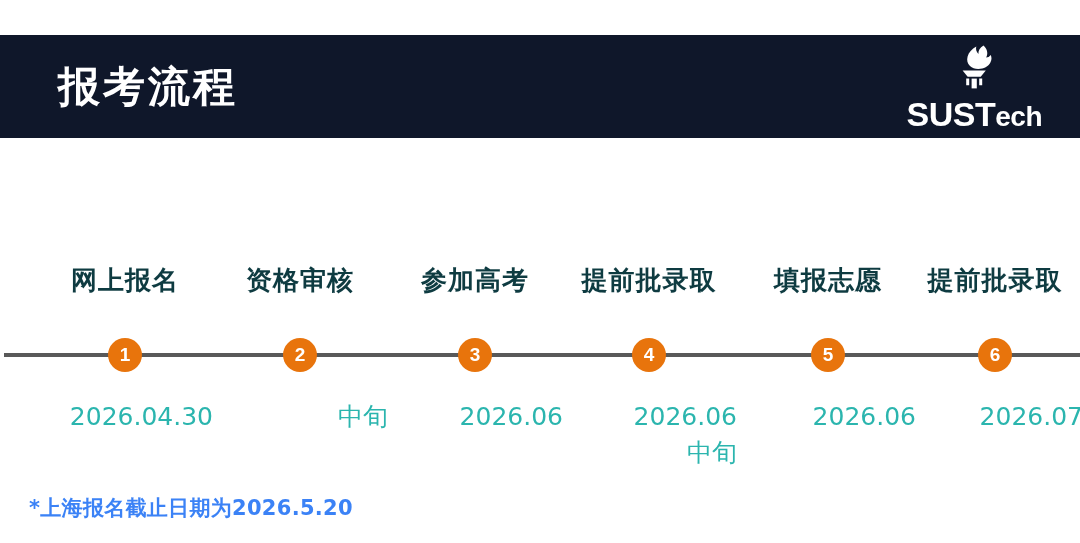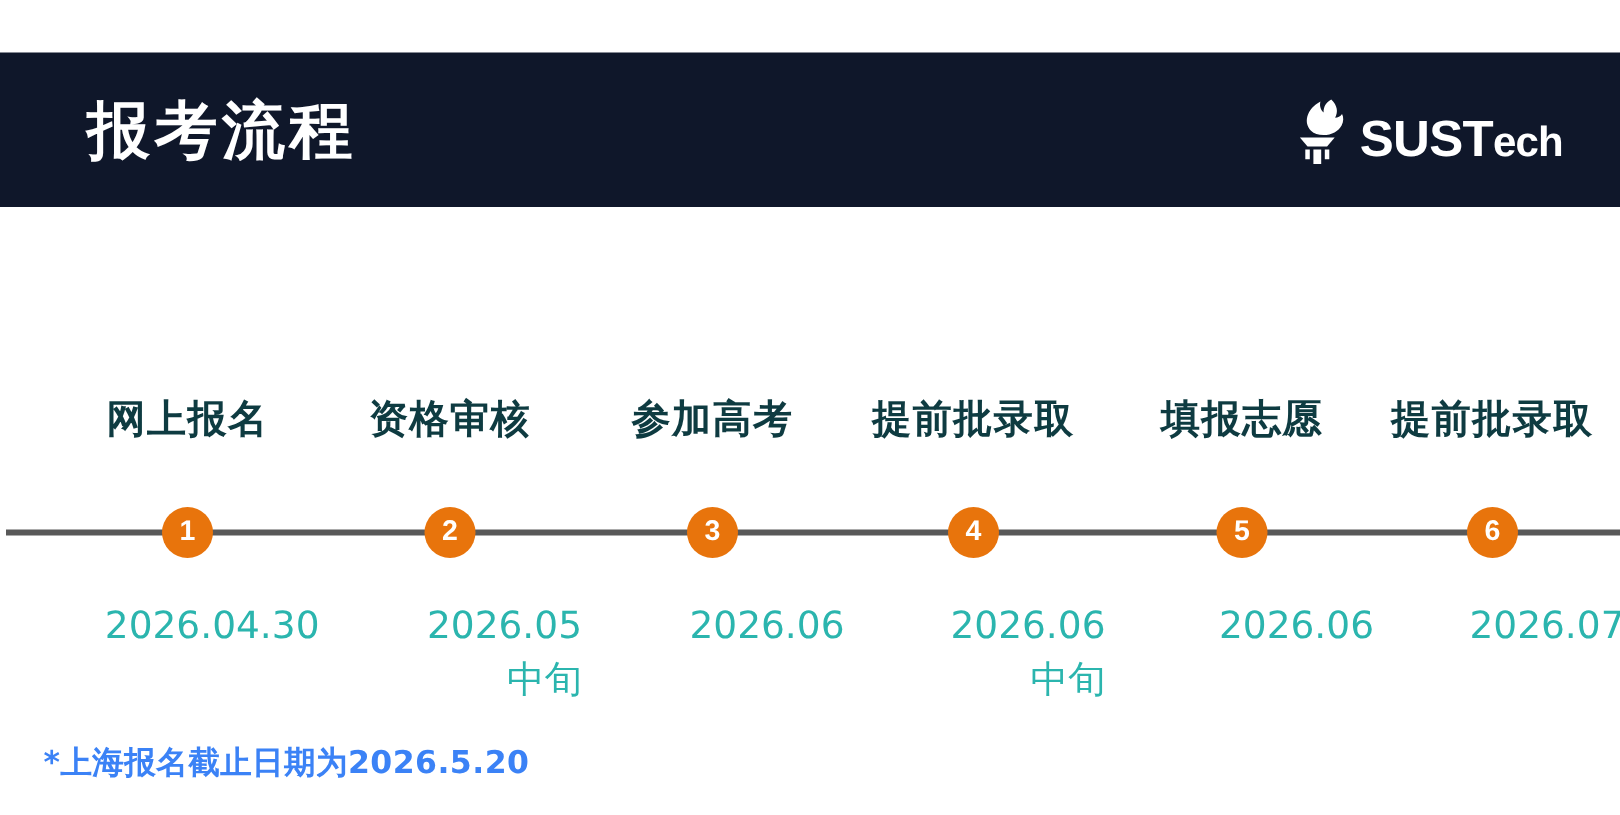--- a/index.html
+++ b/index.html
@@ -32,23 +32,24 @@
   .header-title {
     color: #ffffff;
     font-size: 42px;
     font-weight: bold;
     letter-spacing: 3px;
     line-height: 1;
     font-family: "DejaVu Sans", "Liberation Sans", sans-serif;
   }
   .brand-lockup {
     display: flex;
-    align-items: flex-end;
+    align-items: center;
     gap: 8px;
     padding-right: 8px;
+    flex-direction: column;
   }
   .brand-logo-icon {
     width: 42px;
     height: 46px;
     display: block;
     flex: 0 0 auto;
   }
   .brand-wordmark {
     color: #ffffff;
     font-size: 34px;
@@ -182,21 +183,20 @@
       <div class="step-marker">1</div>
       <div class="step-dates">
         <span>2026.04.30</span>
       </div>
     </div>
 
     <div class="step" style="left:296px;">
       <div class="step-label">资格审核</div>
       <div class="step-marker">2</div>
       <div class="step-dates">
-        <span>2026.05</span>
         <span class="step-date-line2"><span>中旬</span></span>
       </div>
     </div>
 
     <div class="step" style="left:471px;">
       <div class="step-label">参加高考</div>
       <div class="step-marker">3</div>
       <div class="step-dates">
         <span>2026.06</span>
       </div>

